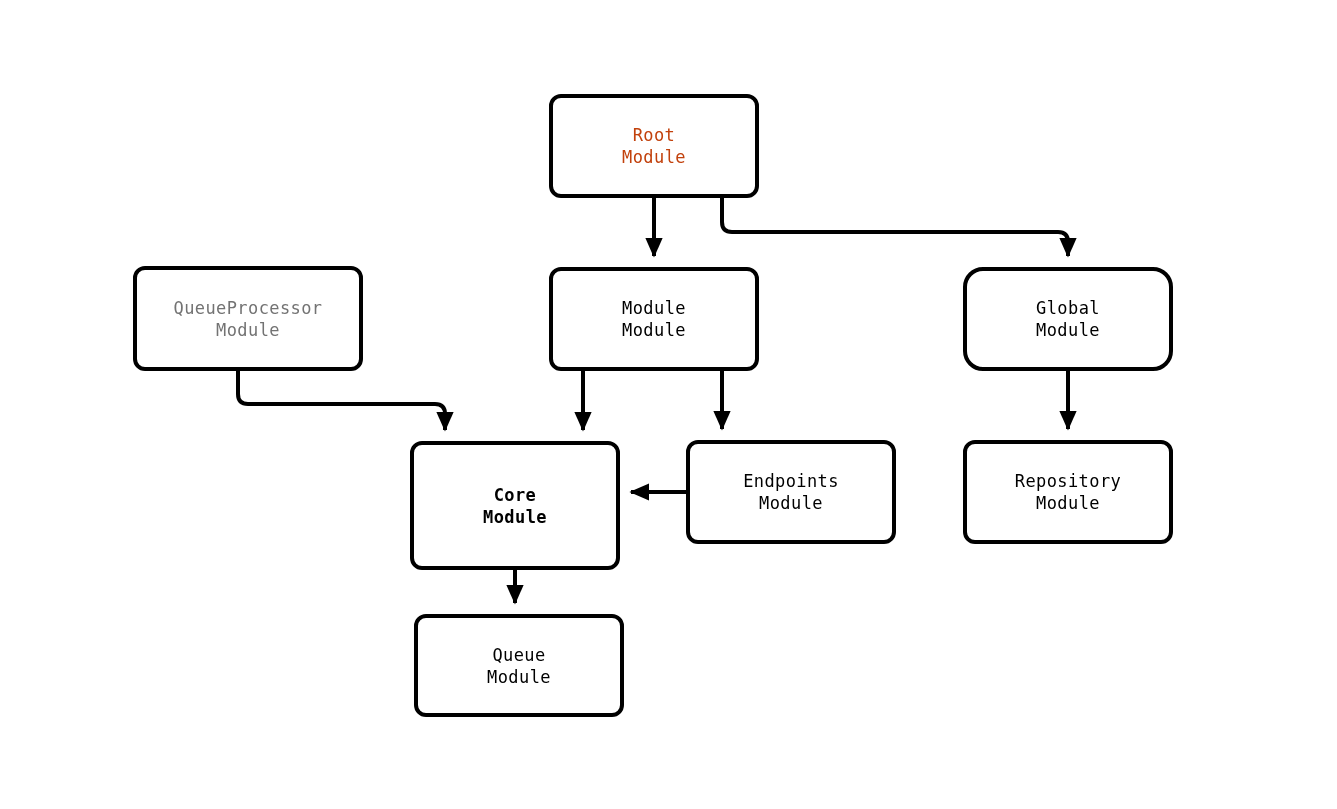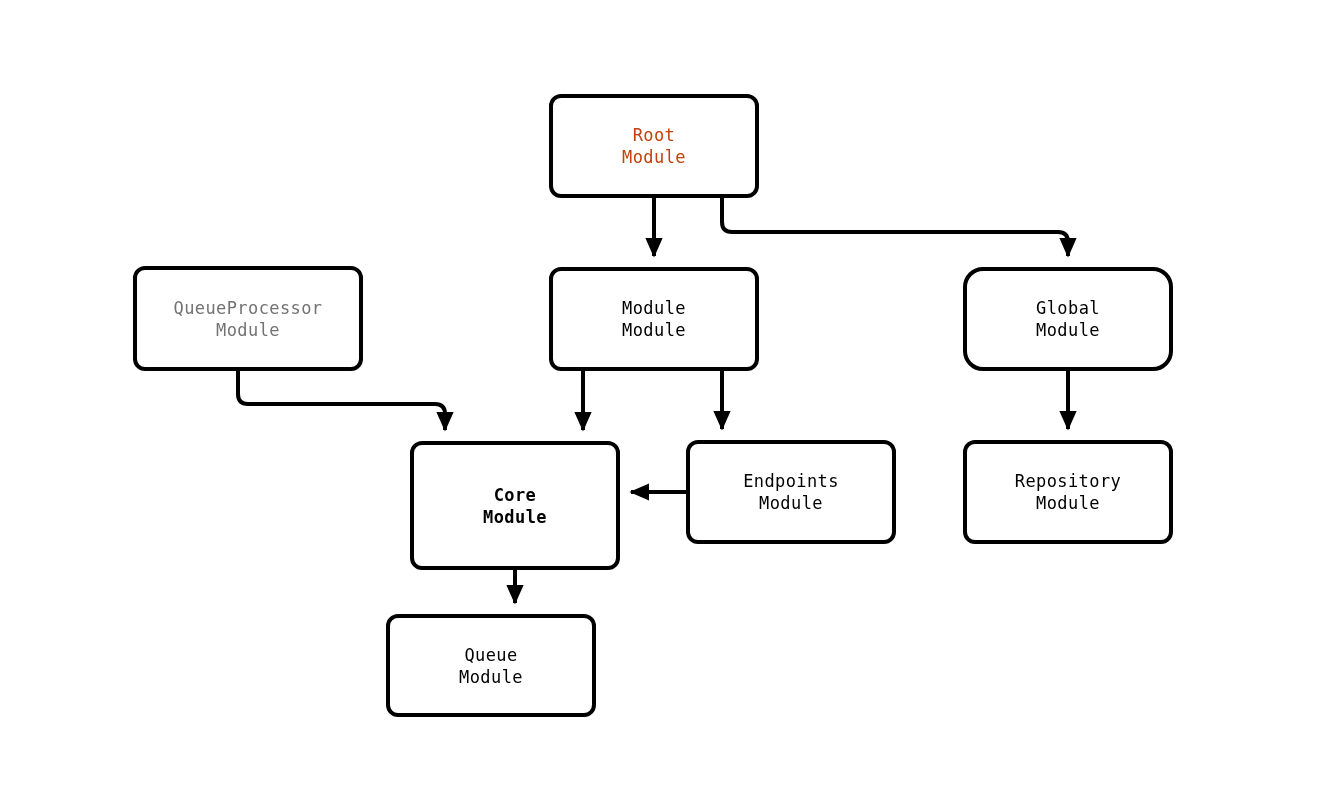--- a/index.html
+++ b/index.html
@@ -105,18 +105,18 @@
   <div class="node" style="left: 686px; top: 440px; width: 210px; height: 104px; border-width: 4px; border-color: rgb(0, 0, 0); border-radius: 12px; color: rgb(0, 0, 0); font-size: 17px; align-items: center;">
     <span class="node-line">Endpoints</span>
     <span class="node-line">Module</span>
   </div>
 
   <div class="node" style="left: 963px; top: 440px; width: 210px; height: 104px; border-width: 4px; border-color: rgb(0, 0, 0); border-radius: 12px; color: rgb(0, 0, 0); font-size: 17px;">
     <span class="node-line">Repository</span>
     <span class="node-line">Module</span>
   </div>
 
-  <div class="node" style="left: 386px; top: 614px; width: 210px; height: 103px; border-width: 4px; border-color: rgb(0, 0, 0); border-radius: 12px; color: rgb(0, 0, 0); font-size: 17px;">
+  <div class="node" style="left: 414px; top: 614px; width: 210px; height: 103px; border-width: 4px; border-color: rgb(0, 0, 0); border-radius: 12px; color: rgb(0, 0, 0); font-size: 17px;">
     <span class="node-line">Queue</span>
     <span class="node-line">Module</span>
   </div>
 
 </div>
 
 </body></html>

